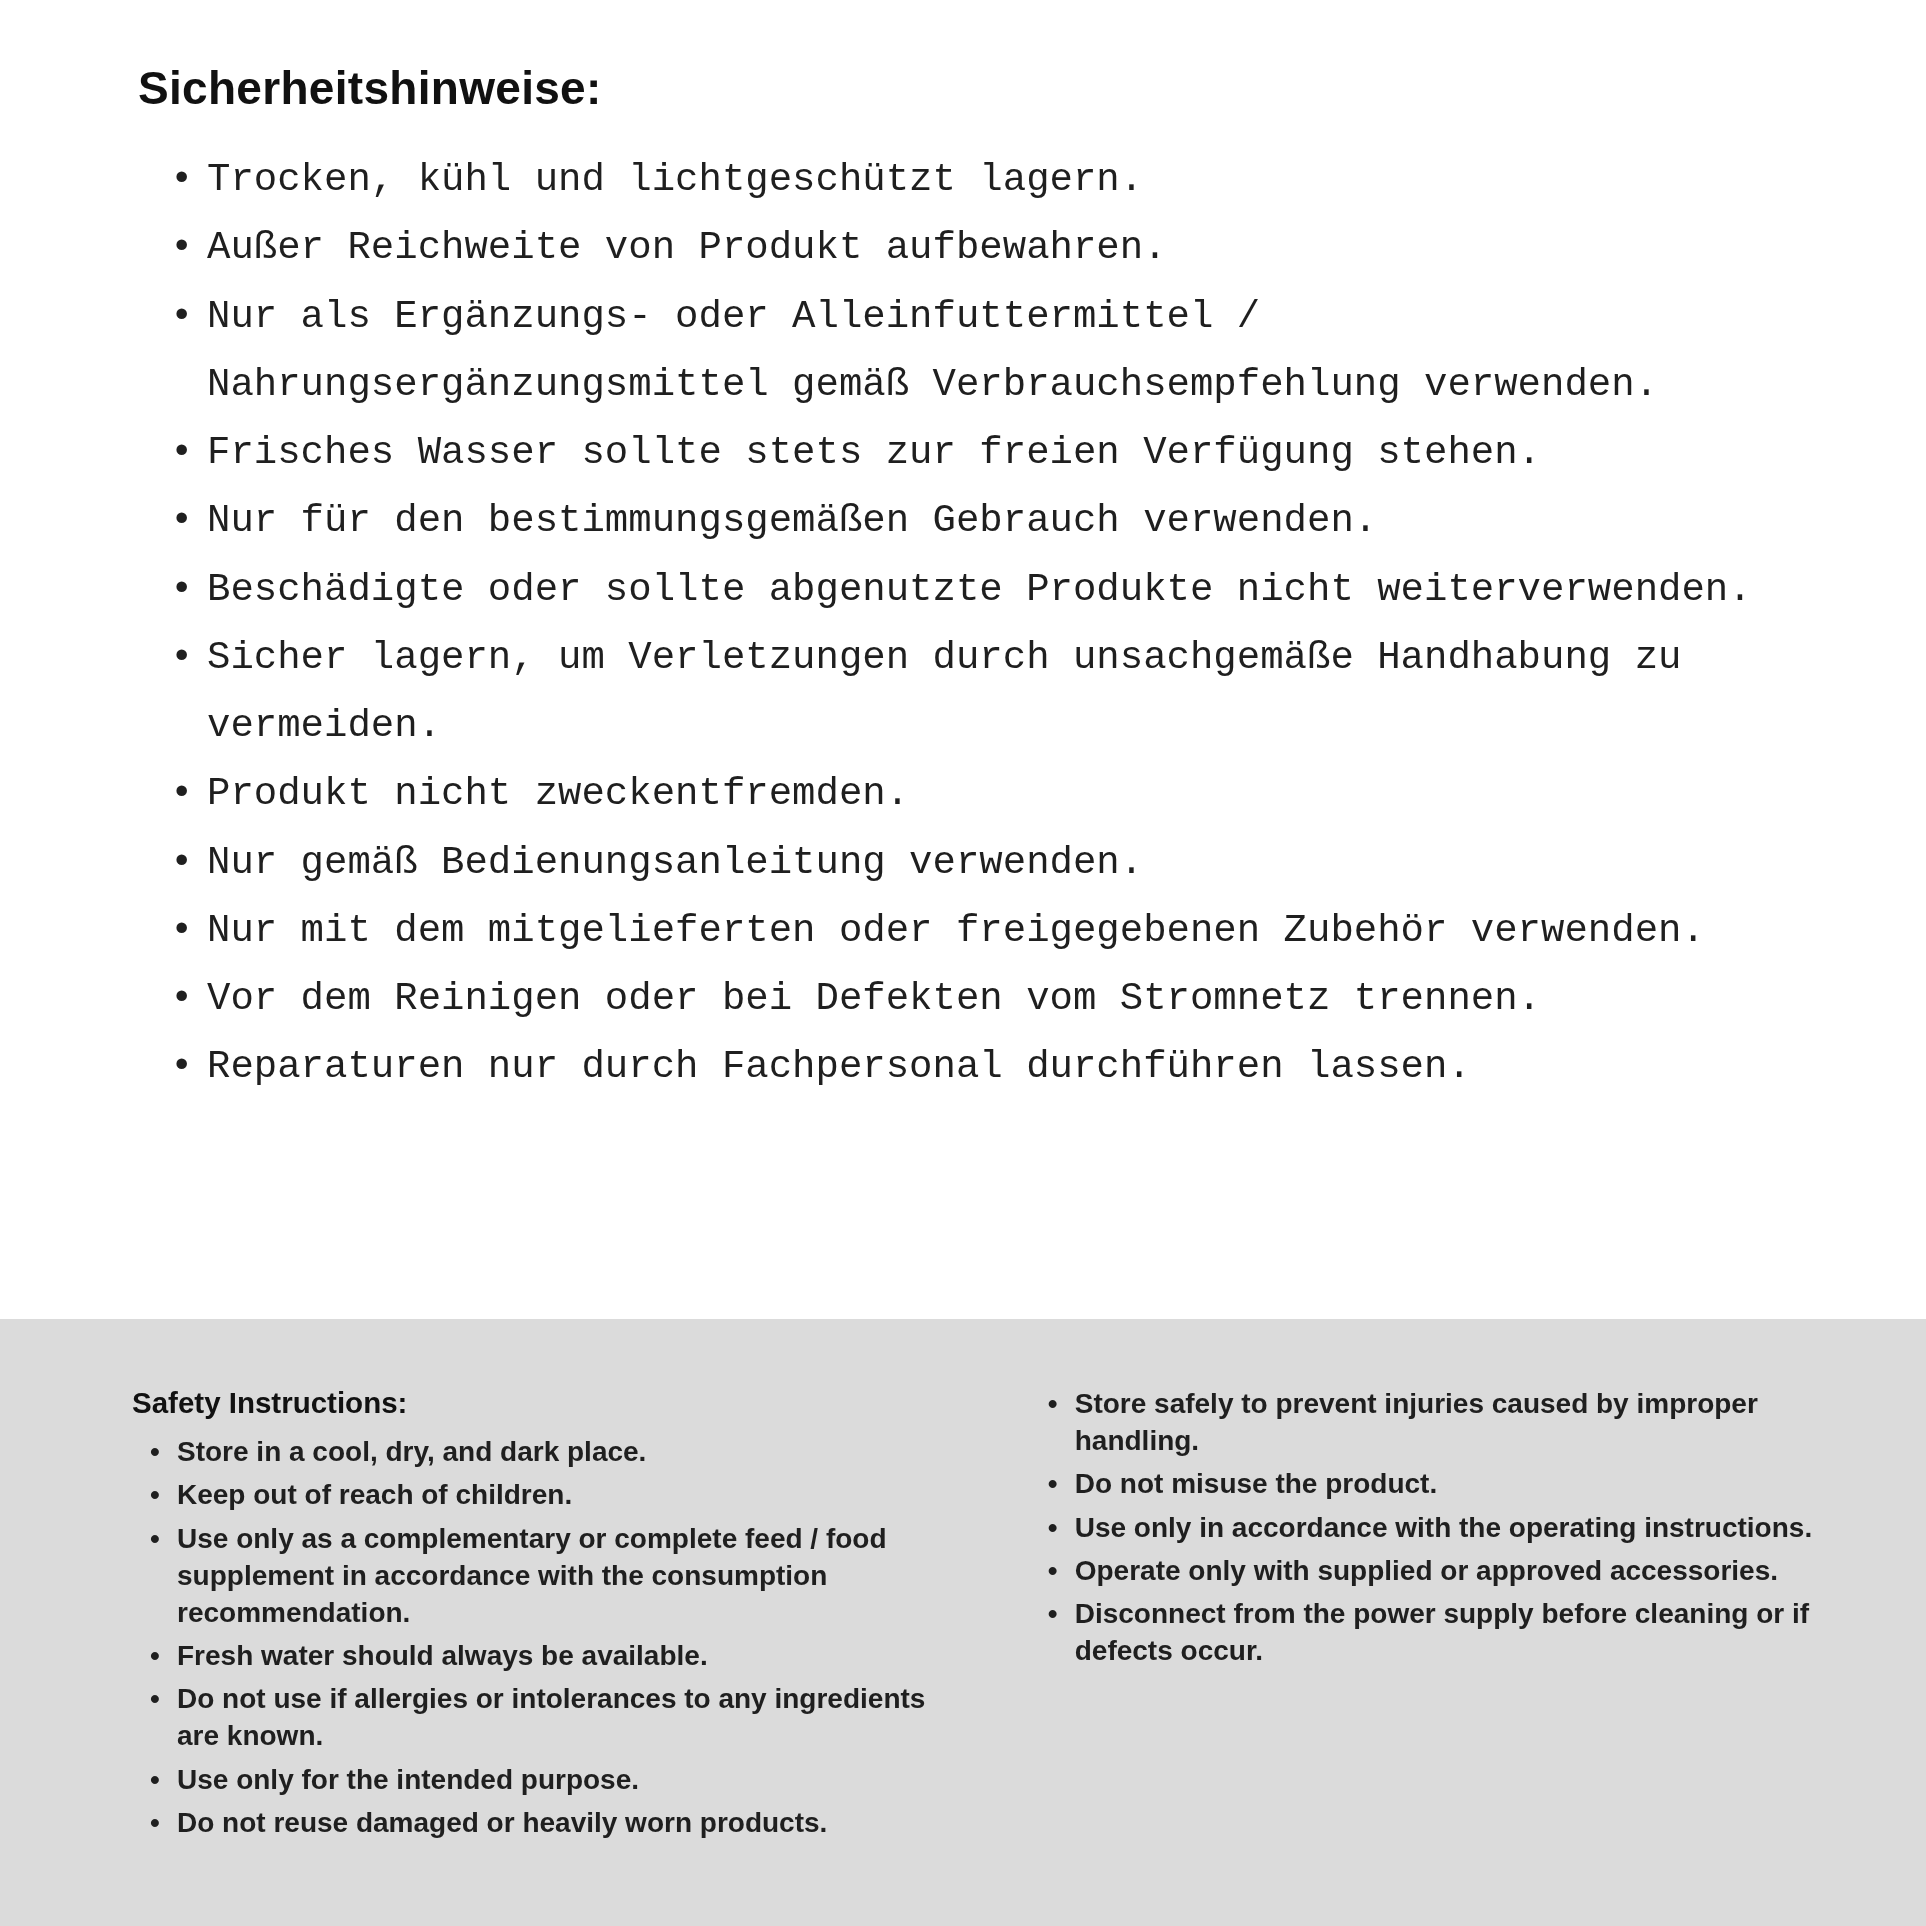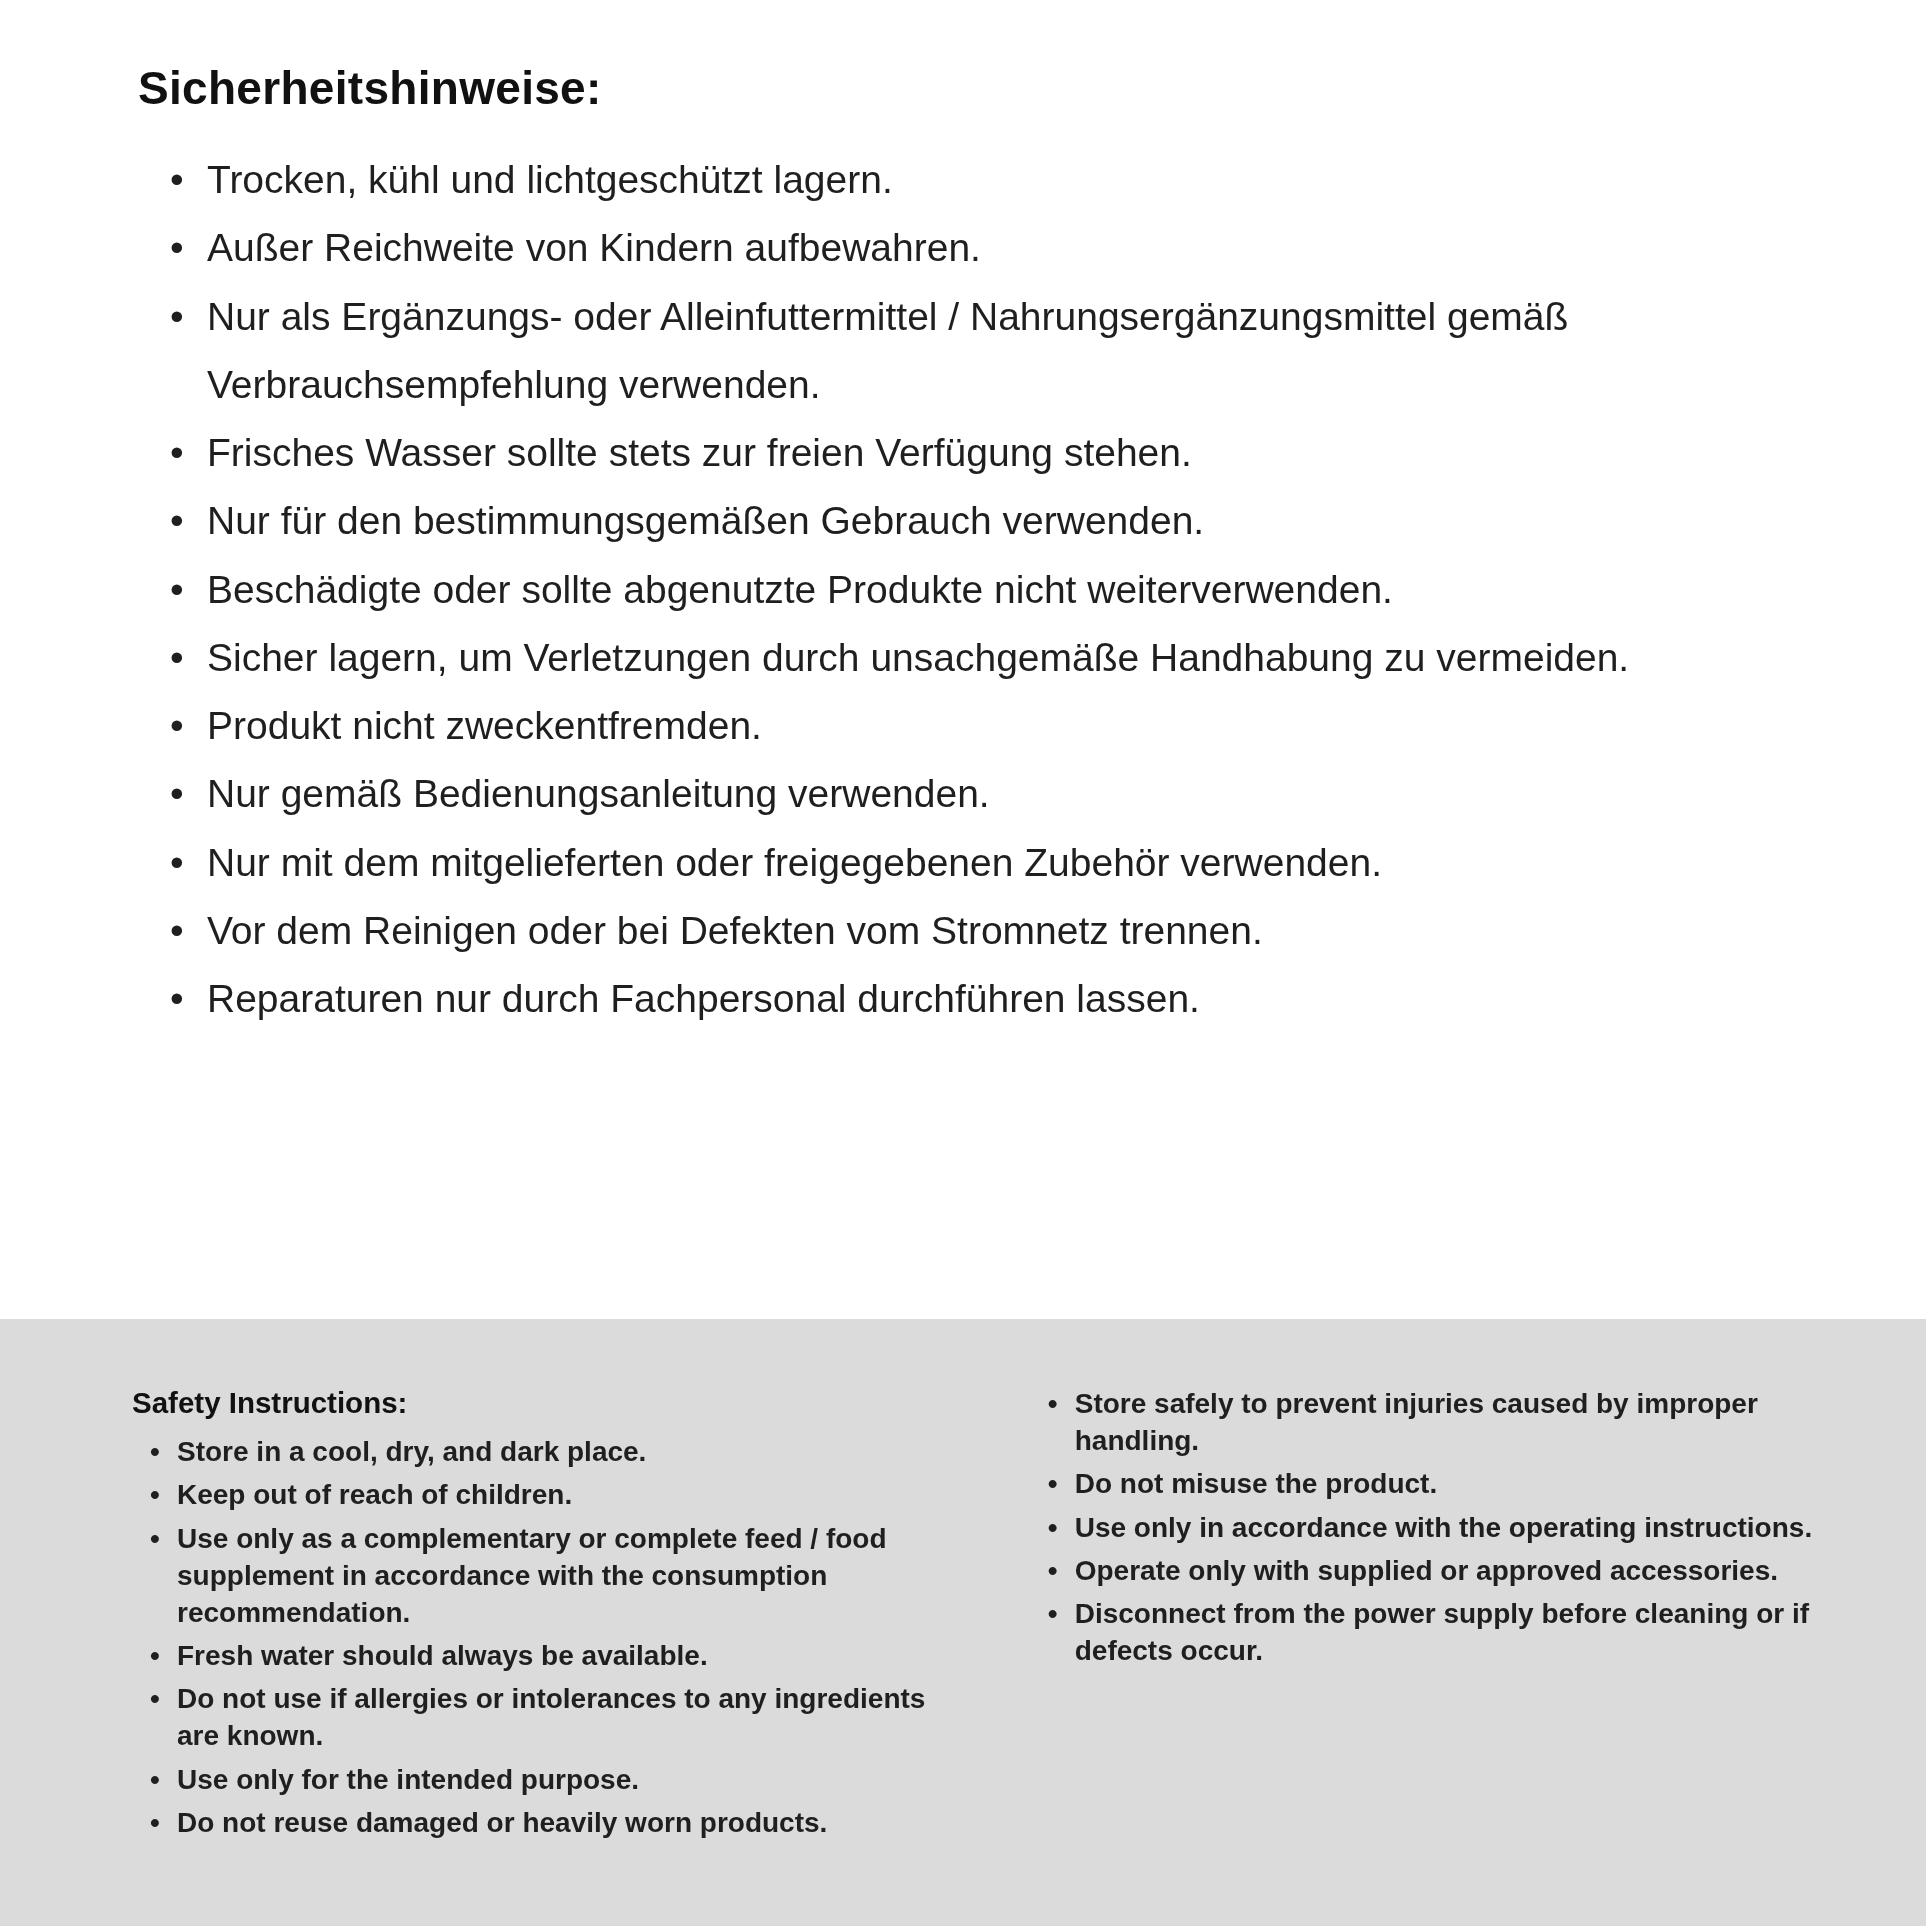--- a/index.html
+++ b/index.html
@@ -35,20 +35,21 @@
     letter-spacing: 0.3px;
     color: #111111;
   }
   ul.german-list {
     list-style: none;
     margin: 0;
     padding: 0 0 0 32px;
     font-size: 39px;
     line-height: 1.75;
     color: #1f1f1f;
+    font-family: Liberation Mono, monospace;
   }
   ul.german-list li {
     position: relative;
     padding-left: 37px;
   }
   ul.german-list li::before {
     content: "\2022";
     position: absolute;
     left: 0;
     top: 0;
@@ -105,21 +106,21 @@
 </style>
 </head>
 <body>
 
 <div class="page">
 
   <section class="german-section">
     <h1 class="german-title">Sicherheitshinweise:</h1>
     <ul class="german-list">
       <li>Trocken, kühl und lichtgeschützt lagern.</li>
-      <li>Außer Reichweite von Kindern aufbewahren.</li>
+      <li>Außer Reichweite von Produkt aufbewahren.</li>
       <li>Nur als Ergänzungs- oder Alleinfuttermittel / Nahrungsergänzungsmittel gemäß Verbrauchsempfehlung verwenden.</li>
       <li>Frisches Wasser sollte stets zur freien Verfügung stehen.</li>
       <li>Nur für den bestimmungsgemäßen Gebrauch verwenden.</li>
       <li>Beschädigte oder sollte abgenutzte Produkte nicht weiterverwenden.</li>
       <li>Sicher lagern, um Verletzungen durch unsachgemäße Handhabung zu vermeiden.</li>
       <li>Produkt nicht zweckentfremden.</li>
       <li>Nur gemäß Bedienungsanleitung verwenden.</li>
       <li>Nur mit dem mitgelieferten oder freigegebenen Zubehör verwenden.</li>
       <li>Vor dem Reinigen oder bei Defekten vom Stromnetz trennen.</li>
       <li>Reparaturen nur durch Fachpersonal durchführen lassen.</li>

